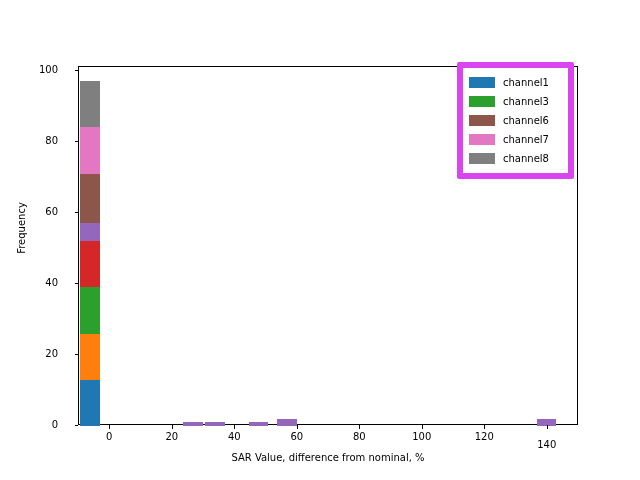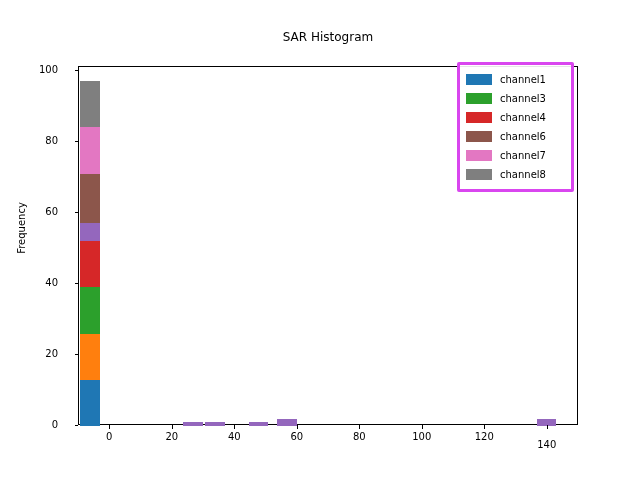--- a/index.html
+++ b/index.html
@@ -45,36 +45,35 @@
   }
   #ylabel{
     position:absolute;left:-33px;top:222px;width:110px;text-align:center;
     font-size:10px;color:#000;line-height:12px;
     transform:rotate(-90deg);transform-origin:center center;
   }
 
   
   #legend{
     position:absolute;left:457px;top:62px;
-    border:3px solid #d946ef;background:rgba(255,255,255,0.9);
+    border:6px solid #d946ef;background:rgba(255,255,255,0.9);
     border-radius:2px;padding:5px 6px 5px 6px;box-sizing:border-box;
     width:117px;
   }
   .legend-row{display:flex;align-items:center;height:19px;}
   .legend-swatch{
     width:26px;height:11px;margin-right:8px;flex:none;display:block;
   }
   .legend-label{font-size:10px;color:#000;line-height:11px;white-space:nowrap;}
 </style>
 </head>
 <body>
 
 <div id="figure">
 
-  <div id="title">SAR Histogram</div>
 
   <div id="plot-area">
     <div id="bars">
         <div class="bar-seg" style="left: 1.25px; width: 19.375px; top: 312.792px; height: 46.2079px; background: rgb(31, 119, 180);"></div>
         <div class="bar-seg" style="left: 1.25px; width: 19.375px; top: 266.584px; height: 46.2079px; background: rgb(255, 127, 14);"></div>
         <div class="bar-seg" style="left: 1.25px; width: 19.375px; top: 220.376px; height: 46.2079px; background: rgb(44, 160, 44);"></div>
         <div class="bar-seg" style="left: 1.25px; width: 19.375px; top: 174.168px; height: 46.2079px; background: rgb(214, 39, 40);"></div>
         <div class="bar-seg" style="left: 1.25px; width: 19.375px; top: 156.396px; height: 17.7723px; background: rgb(148, 103, 189);"></div>
         <div class="bar-seg" style="left: 1.25px; width: 19.375px; top: 106.634px; height: 49.7624px; background: rgb(140, 86, 75);"></div>
         <div class="bar-seg" style="left: 1.25px; width: 19.375px; top: 60.4257px; height: 46.2079px; background: rgb(227, 119, 194);"></div>
@@ -113,34 +112,31 @@
       <div class="xtick" style="left: 281.25px;"></div>
       <div class="xtick-label" style="left: 261.25px; top: 7px; width: 40px;">80</div>
       <div class="xtick" style="left: 343.75px;"></div>
       <div class="xtick-label" style="left: 323.75px; top: 7px; width: 40px;">100</div>
       <div class="xtick" style="left: 406.25px;"></div>
       <div class="xtick-label" style="left: 386.25px; top: 7px; width: 40px;">120</div>
       <div class="xtick" style="left: 468.75px;"></div>
       <div class="xtick-label" style="left: 448.75px; top: 15px; width: 40px;">140</div>
     </div>
 
+  <div id="xlabel">SAR Value, difference from nominal, %</div>
   <div id="ylabel">Frequency</div>
 
   <div id="legend">
       <div class="legend-row">
         <span class="legend-swatch" style="background: rgb(31, 119, 180);"></span>
         <span class="legend-label">channel1</span>
       </div>
       <div class="legend-row">
         <span class="legend-swatch" style="background: rgb(44, 160, 44);"></span>
         <span class="legend-label">channel3</span>
-      </div>
-      <div class="legend-row">
-        <span class="legend-swatch" style="background: rgb(214, 39, 40);"></span>
-        <span class="legend-label">channel4</span>
       </div>
       <div class="legend-row">
         <span class="legend-swatch" style="background: rgb(140, 86, 75);"></span>
         <span class="legend-label">channel6</span>
       </div>
       <div class="legend-row">
         <span class="legend-swatch" style="background: rgb(227, 119, 194);"></span>
         <span class="legend-label">channel7</span>
       </div>
       <div class="legend-row">

